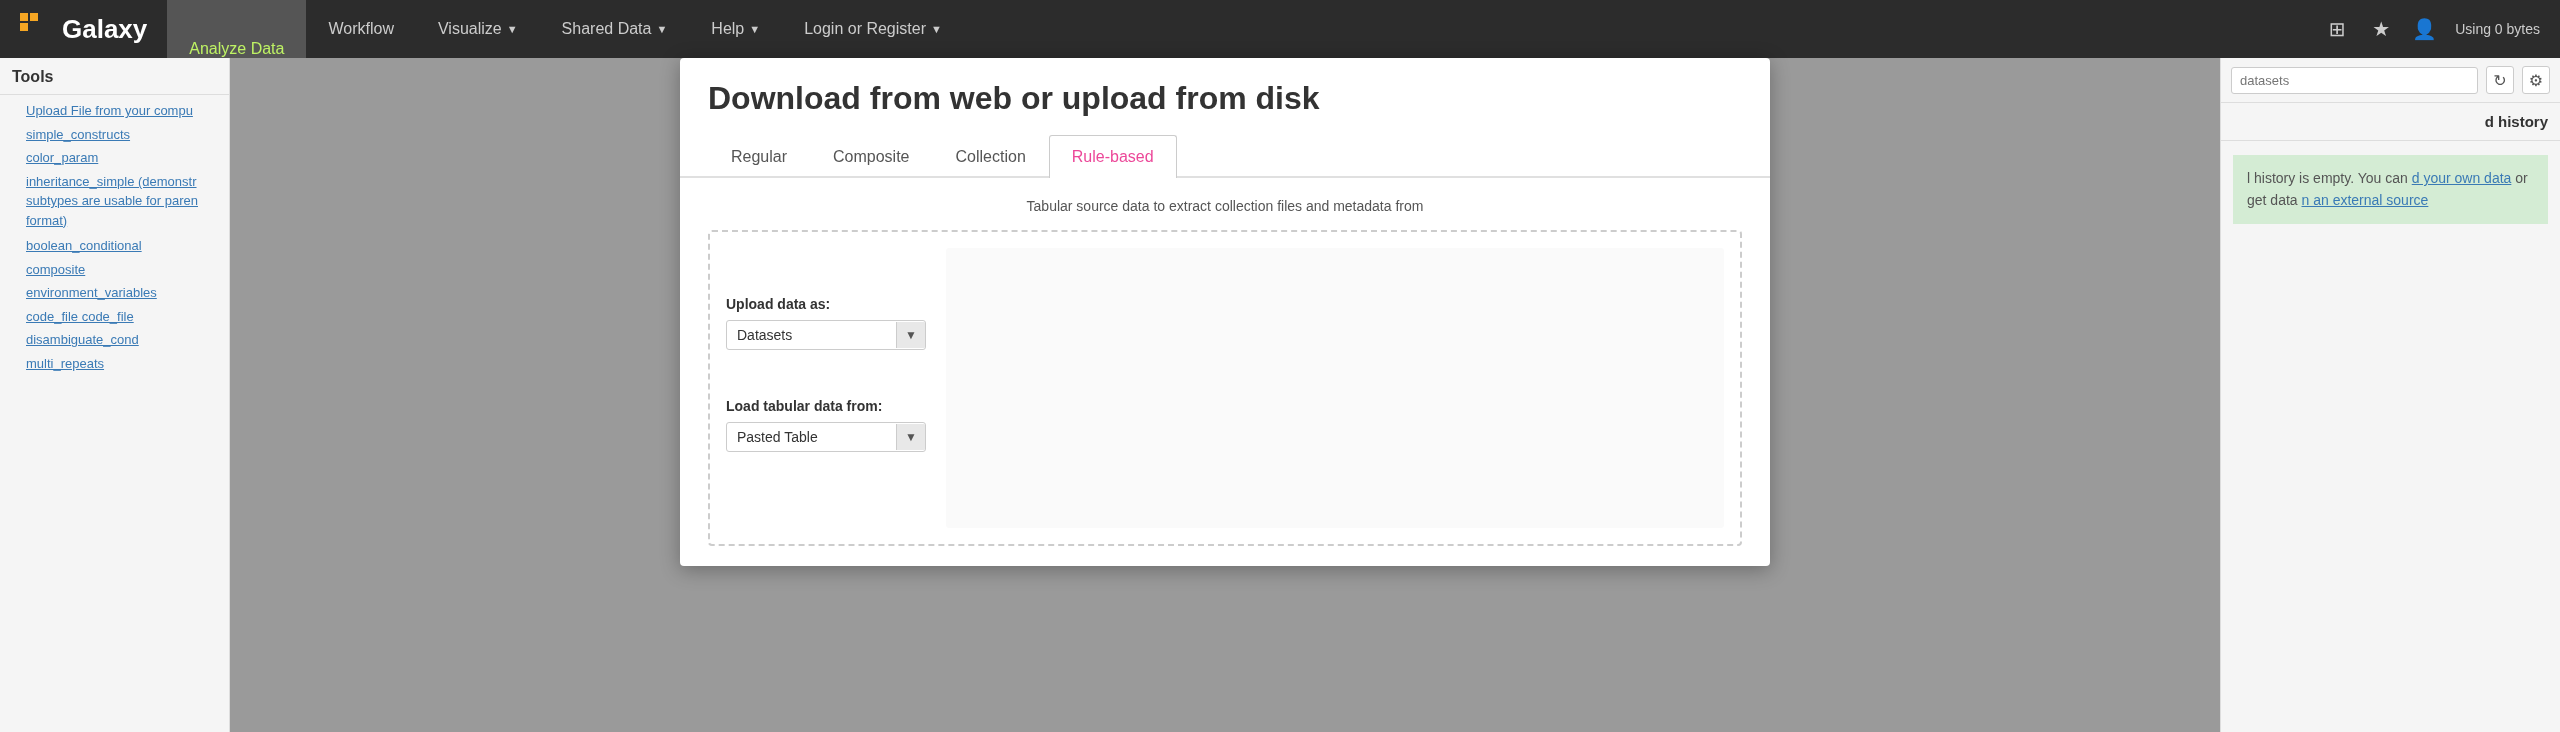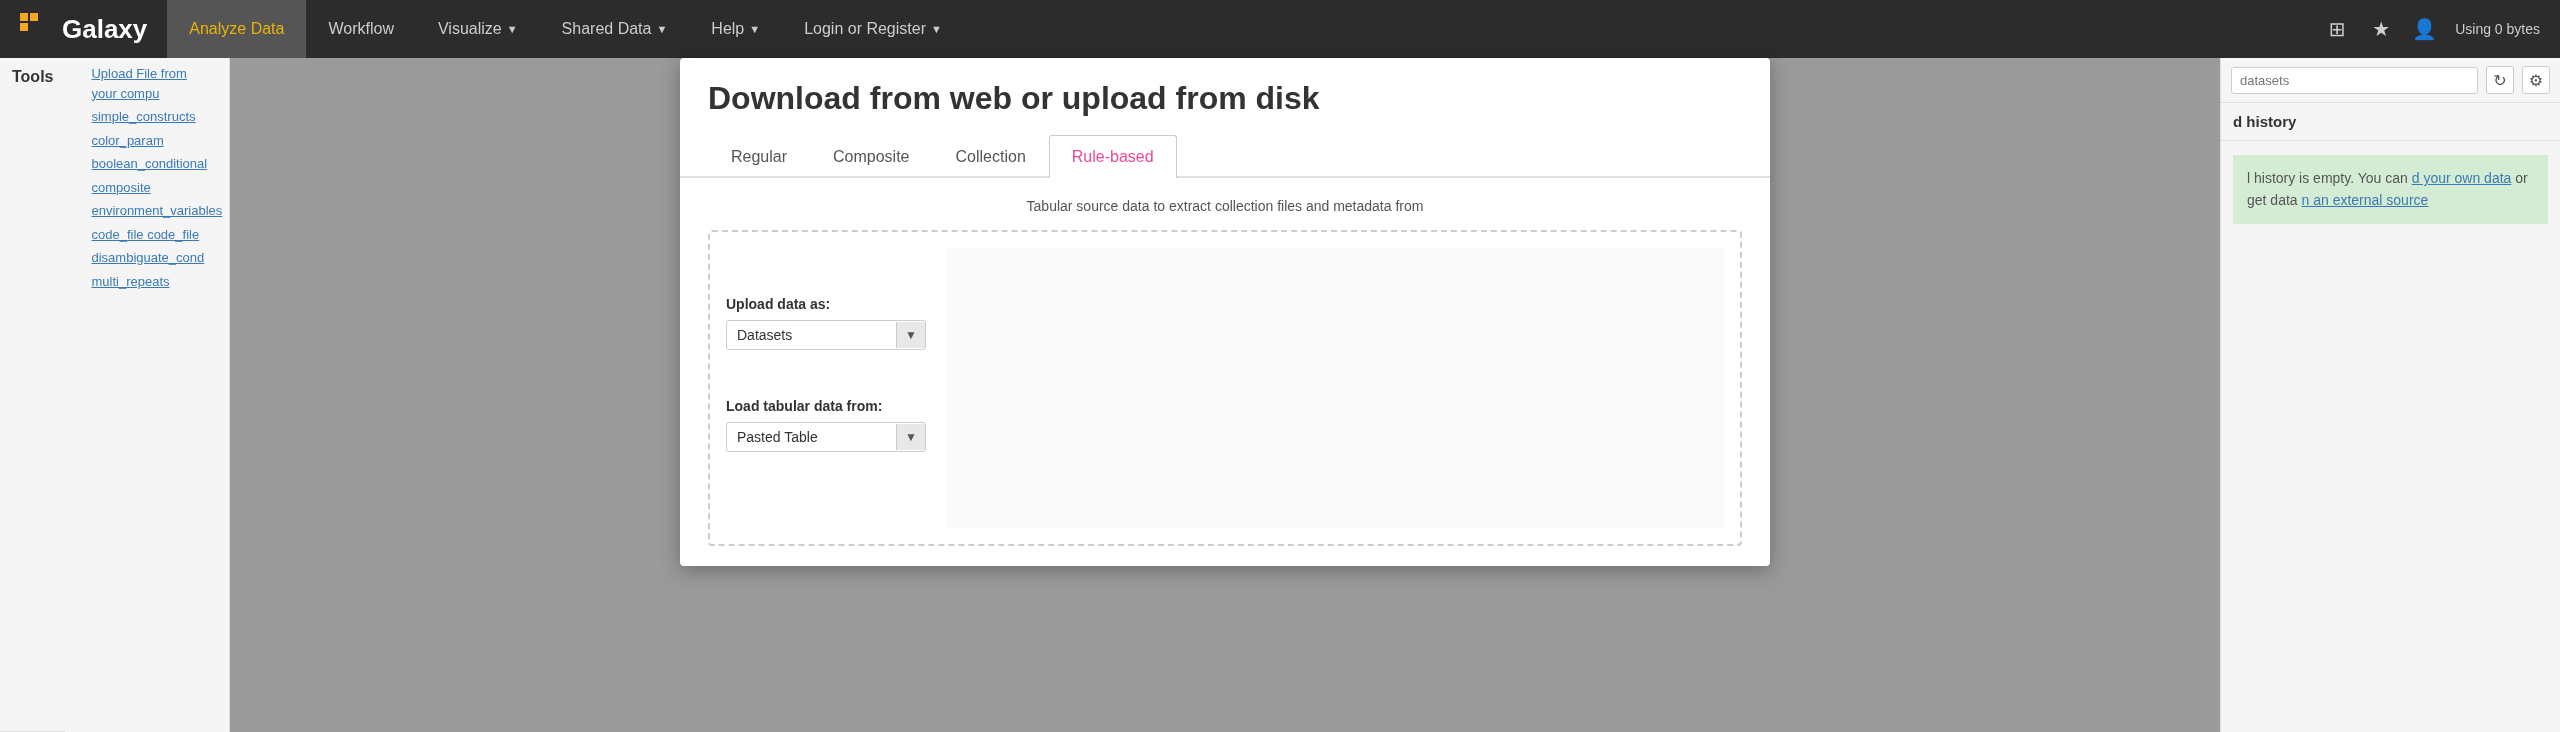--- a/index.html
+++ b/index.html
@@ -50,21 +50,22 @@
       height: 100%;
       display: flex;
       align-items: center;
       color: #ccc;
       font-size: 16px;
       cursor: pointer;
       white-space: nowrap;
     }
     .nav-item.active {
       background: #555;
-      color: #eab308;
+      color: #bef264;
+      align-items: flex-end;
     }
     .nav-item .dropdown-arrow {
       margin-left: 5px;
       font-size: 11px;
     }
     .nav-right {
       display: flex;
       align-items: center;
       margin-left: auto;
       padding-right: 20px;
@@ -92,21 +93,21 @@
       display: flex;
       height: calc(732px - 58px);
     }
 
     
     .sidebar {
       width: 230px;
       background: #f5f5f5;
       border-right: 1px solid #ddd;
       display: flex;
-      flex-direction: row;
+      flex-direction: column;
       flex-shrink: 0;
     }
     .sidebar-header {
       padding: 10px 12px 8px;
       font-size: 16px;
       font-weight: bold;
       color: #333;
       border-bottom: 1px solid #ddd;
     }
     .sidebar-search {
@@ -183,20 +184,21 @@
       border: 1px solid #ccc;
       border-radius: 3px;
       background: #fff;
     }
     .history-title {
       padding: 10px 12px;
       font-size: 15px;
       font-weight: bold;
       color: #333;
       border-bottom: 1px solid #ddd;
+      text-align: right;
     }
     .history-content {
       padding: 14px 12px;
       color: #333;
       font-size: 14px;
       flex: 1;
     }
     .history-content .history-text {
       color: #555;
       font-size: 14px;
@@ -391,20 +393,21 @@
 </div>
 
 <div class="main-layout">
 
   <div class="sidebar">
     <div class="sidebar-header">Tools</div>
     <div class="sidebar-links">
       <a class="sidebar-link">Upload File from your compu</a>
       <a class="sidebar-link">simple_constructs</a>
       <a class="sidebar-link">color_param</a>
+      <a class="sidebar-link multiline">inheritance_simple (demonstr subtypes are usable for paren format)</a>
       <a class="sidebar-link">boolean_conditional</a>
       <a class="sidebar-link">composite</a>
       <a class="sidebar-link">environment_variables</a>
       <a class="sidebar-link">code_file code_file</a>
       <a class="sidebar-link">disambiguate_cond</a>
       <a class="sidebar-link">multi_repeats</a>
     </div>
   </div>
 
   <div class="content-area">

